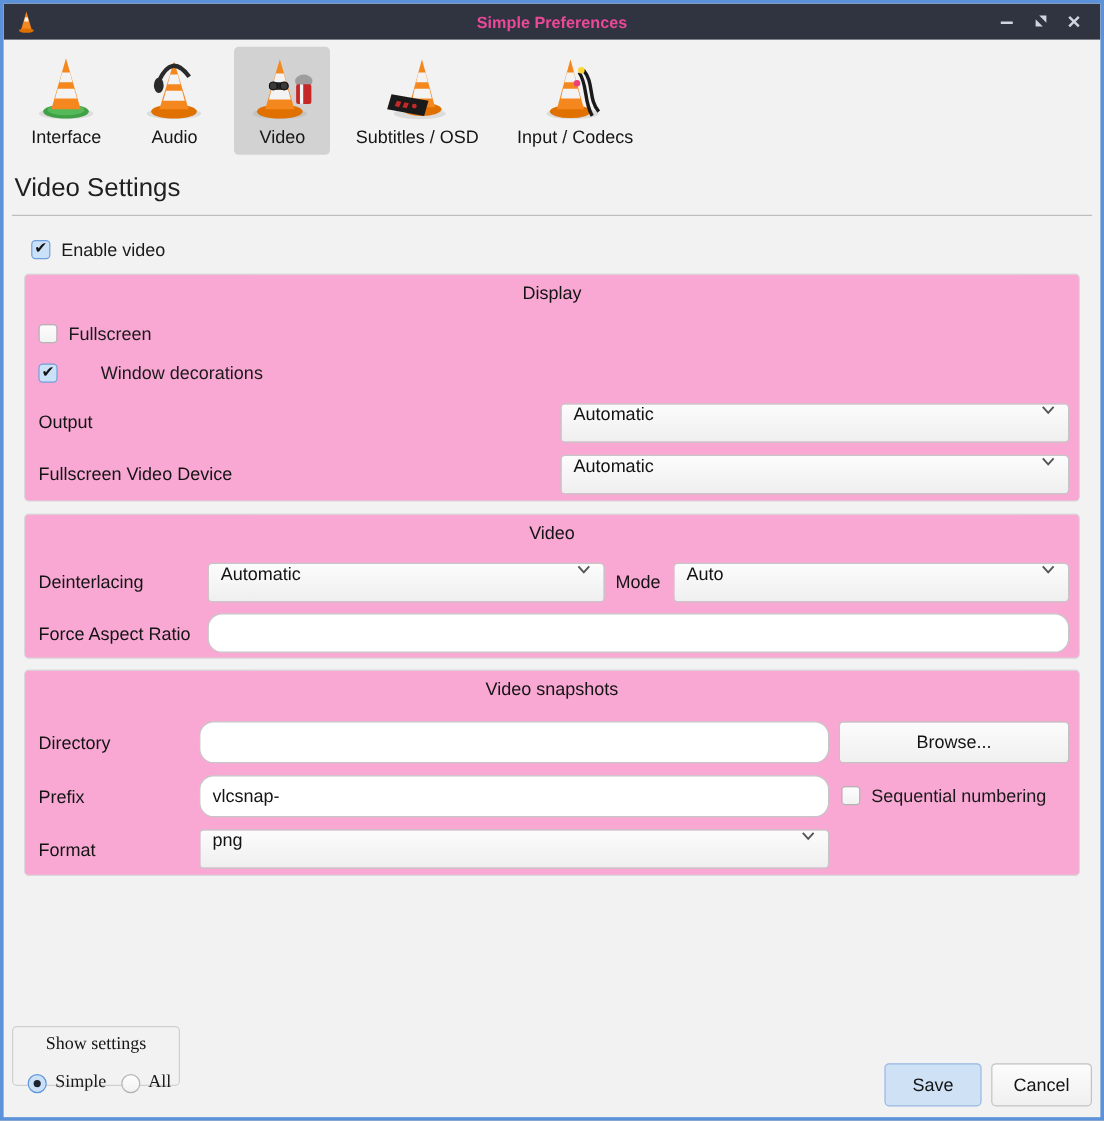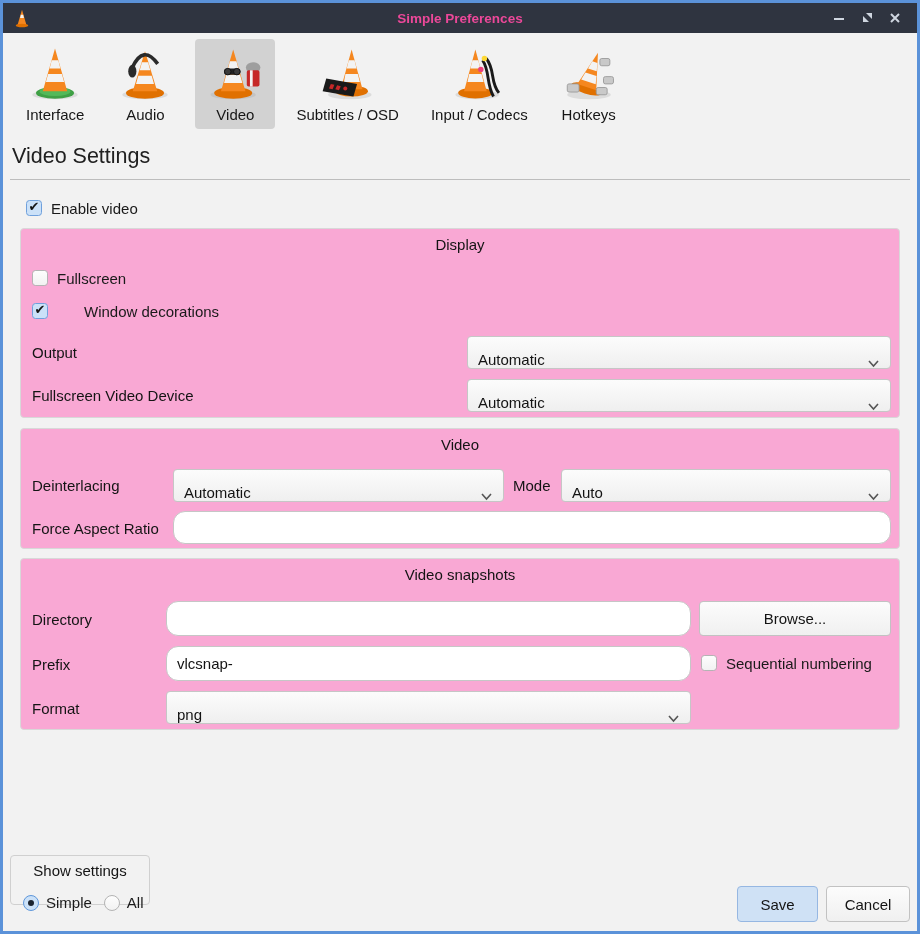--- a/index.html
+++ b/index.html
@@ -69,38 +69,38 @@
     position: absolute; left: 17px; width: 880px;
     border: 1px solid #d8d8d8; border-radius: 4px; background: #f9a8d4;
   }
   .group-title { position: absolute; top: 7px; left: 0; right: 0; text-align: center; color: #141414; }
   .g-label { position: absolute; white-space: nowrap; color: #141414; }
 
   
   .combo {
     position: absolute; height: 33px; border: 1px solid #c6c6c6; border-radius: 4px;
     background: linear-gradient(#fcfcfc,#efefef);
-    display: flex; align-items: flex-end; padding: 0 10px; cursor: default;
+    display: flex; align-items: flex-start; padding: 0 10px; cursor: default;
   }
   .combo .combo-value { flex: 1; color: #131313; }
   .combo svg { flex: 0 0 auto; }
   .text-input {
     position: absolute; height: 33px; border: 1px solid #c6c6c6; border-radius: 12px;
     background: #fff; padding: 0 10px; font: inherit; color: #131313; outline: none;
   }
   .btn {
     position: absolute; border: 1px solid #c2c2c2; border-radius: 4px;
     background: linear-gradient(#fcfcfc,#f0f0f0); font: inherit; color: #141414; cursor: default;
   }
   .btn.primary { background: #cfe1f5; border-color: #96b7e2; }
 
   
   .showbox {
     position: absolute; left: 7px; top: 852px; width: 140px; height: 50px;
-    border: 1px solid #d0d0d0; border-radius: 4px; background: #f2f2f2;
+    border: 1px solid #d0d0d0; border-radius: 4px; background: #f2f2f2; font-family: Liberation Serif, serif;
   }
   .showbox .group-title { top: 6px; }
   .showbox .radios { position: absolute; top: 38px; left: 12px; display: flex; gap: 12px; align-items: center; }
   .radio-opt { display: flex; align-items: center; gap: 7px; }
 </style>
 </head>
 <body>
 
 <div class="window">
 
@@ -198,36 +198,20 @@
         <polygon points="24.8,18 31.2,18 33.4,27 22.6,27" fill="#f3f3f3"></polygon>
         <polygon points="21.2,33 34.8,33 37.1,42 19.3,42" fill="#f3f3f3"></polygon>
         <path d="M36 18 C44 30 40 44 48 58" stroke="#1a1a1a" stroke-width="3.2" fill="none"></path>
         <path d="M40 16 C50 28 44 42 54 54" stroke="#1a1a1a" stroke-width="3.2" fill="none"></path>
         <circle cx="38" cy="16" r="3" fill="#fdd835"></circle>
         <circle cx="34" cy="28" r="3" fill="#ec407a"></circle>
       </svg>
       <span class="tab-label">Input / Codecs</span>
     </div>
 
-    <div class="tab">
-      <svg class="icon" viewBox="0 0 64 64">
-        <ellipse cx="32" cy="56" rx="24" ry="5" fill="#dcdcdc"></ellipse>
-        <g transform="rotate(18 32 40)">
-          <ellipse cx="32" cy="50" rx="17" ry="5.5" fill="#e07000"></ellipse>
-          <path d="M32 8 L43 48 H21 Z" fill="#f5871f"></path>
-          <polygon points="29,19 35,19 37,28 27,28" fill="#f3f3f3"></polygon>
-          <polygon points="25.6,33 38.4,33 40.4,42 23.6,42" fill="#f3f3f3"></polygon>
-        </g>
-        <rect x="8" y="44" width="13" height="9" rx="2" fill="#c9c9c9" stroke="#9a9a9a"></rect>
-        <rect x="44" y="16" width="11" height="8" rx="2" fill="#c9c9c9" stroke="#9a9a9a"></rect>
-        <rect x="48" y="36" width="11" height="8" rx="2" fill="#c9c9c9" stroke="#9a9a9a"></rect>
-        <rect x="40" y="48" width="12" height="8" rx="2" fill="#c9c9c9" stroke="#9a9a9a"></rect>
-      </svg>
-      <span class="tab-label">Hotkeys</span>
-    </div>
   </div>
 
   <div class="page-title">Video Settings</div>
   <div class="title-sep"></div>
 
   <div class="check-row" style="position:absolute; top:197px; left:23px;">
     <span class="checkbox on"></span>
     <span>Enable video</span>
   </div>
 

